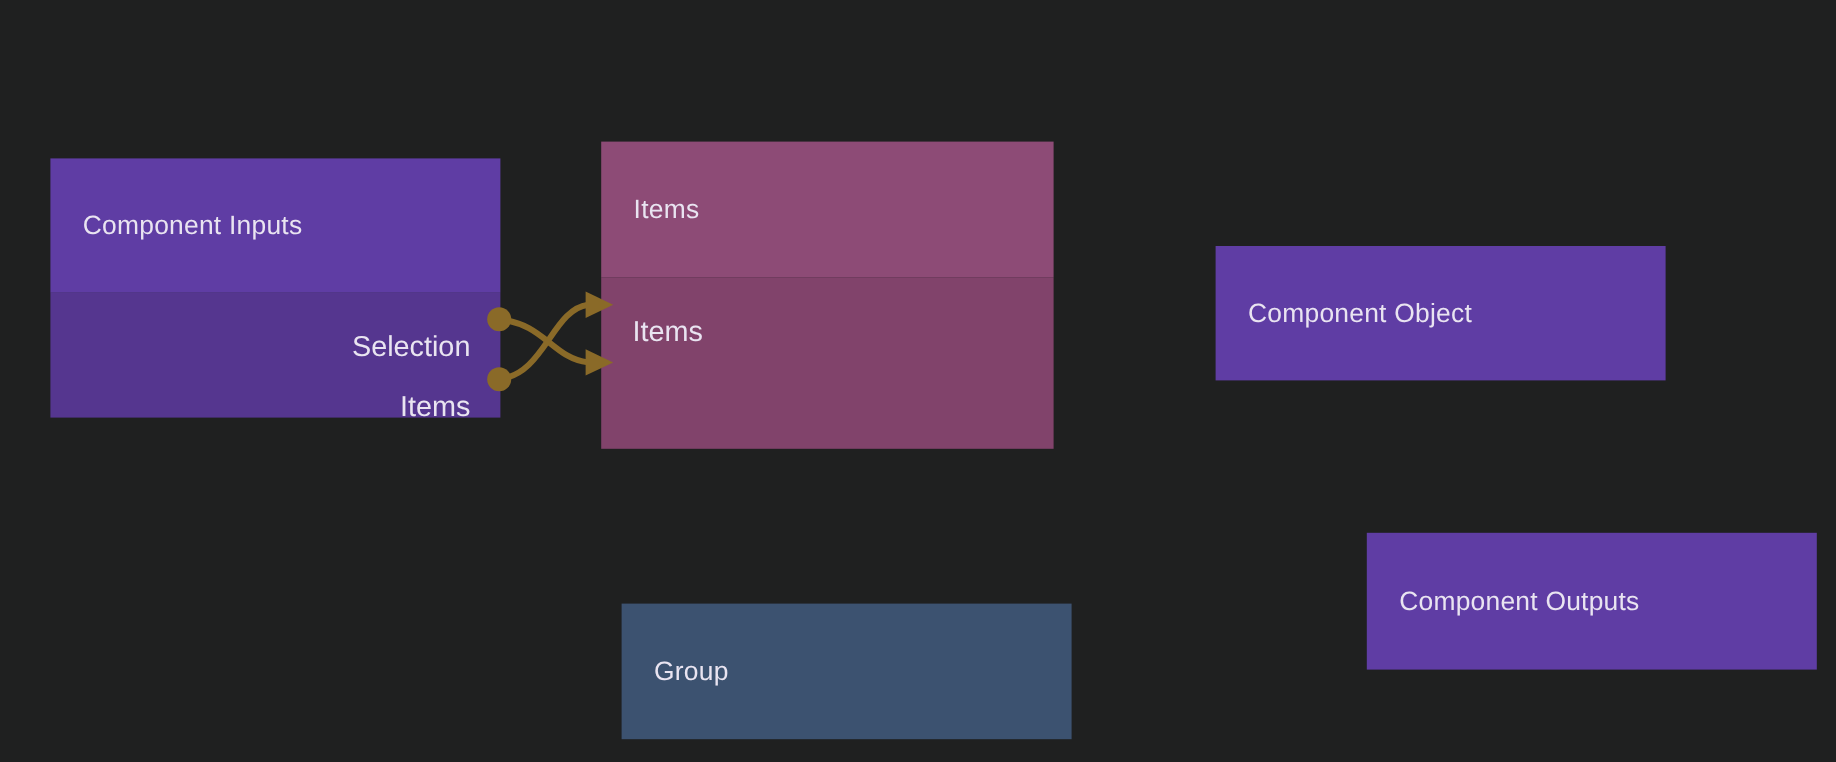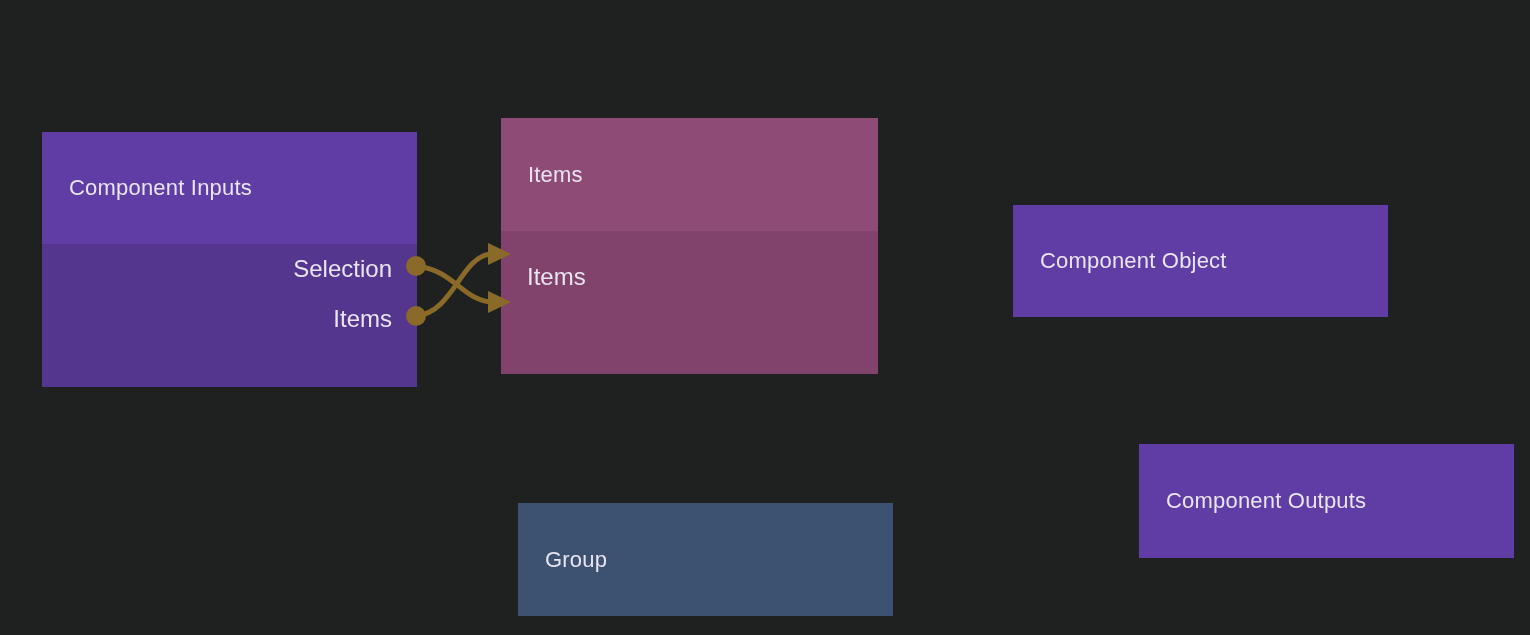--- a/index.html
+++ b/index.html
@@ -27,21 +27,21 @@
   }
   .port-row.out{justify-content:flex-end;padding-right:25px;}
   .port-row.in{justify-content:flex-start;padding-left:26px;}
   #wires{
     position:absolute;left:0;top:0;width:1530px;height:635px;
     pointer-events:none;
   }
   
   #node-component-inputs{left:42px;top:132px;width:375px;height:231px;}
   #node-component-inputs .node-header{height:88px;}
-  #node-component-inputs .node-body{height:143px;box-sizing:border-box;}
+  #node-component-inputs .node-body{height:104px;padding-top:21px;box-sizing:border-box;}
   #node-script{left:501px;top:118px;width:377px;height:232px;}
   #node-script .node-header{height:89px;}
   #node-script .node-body{height:143px;padding-top:21px;box-sizing:border-box;}
   #node-component-object{left:1013px;top:205px;width:375px;height:88px;}
   #node-component-object .node-header{height:88px;}
   #node-group{left:518px;top:503px;width:375px;height:89px;}
   #node-group .node-header{height:89px;}
   #node-component-outputs{left:1139px;top:444px;width:375px;height:70px;text-align:right;}
   #node-component-outputs .node-header{height:90px;}
 </style>

